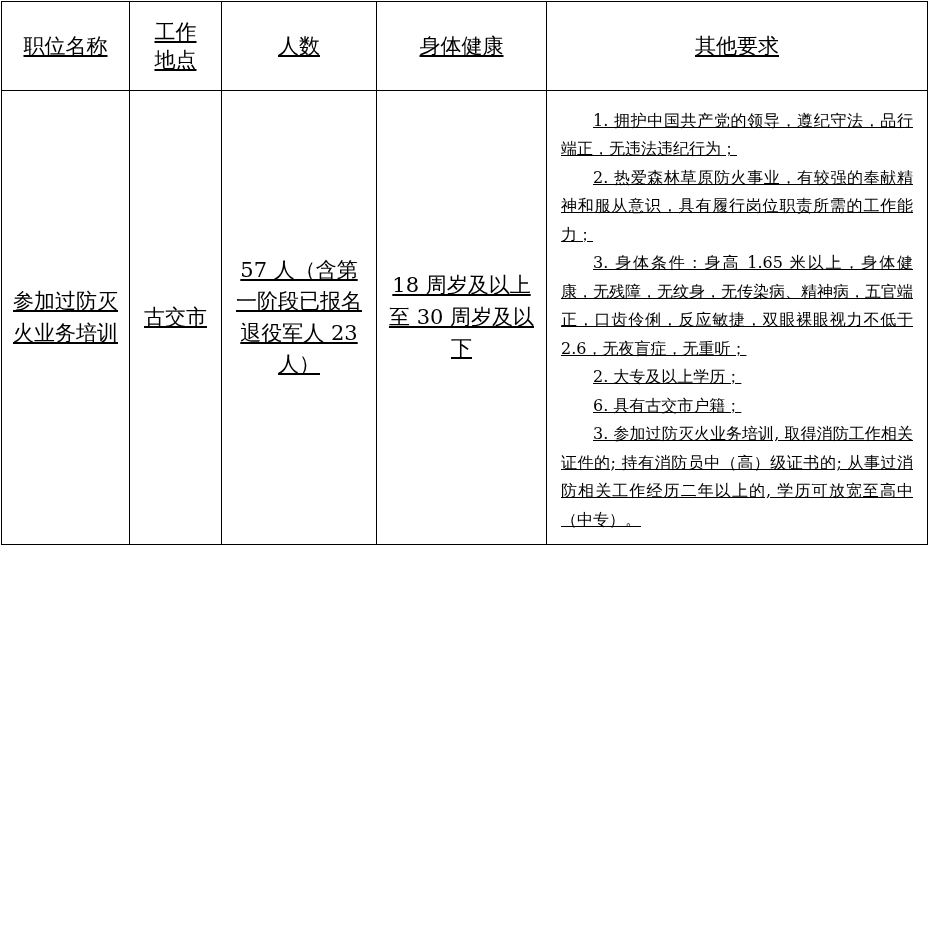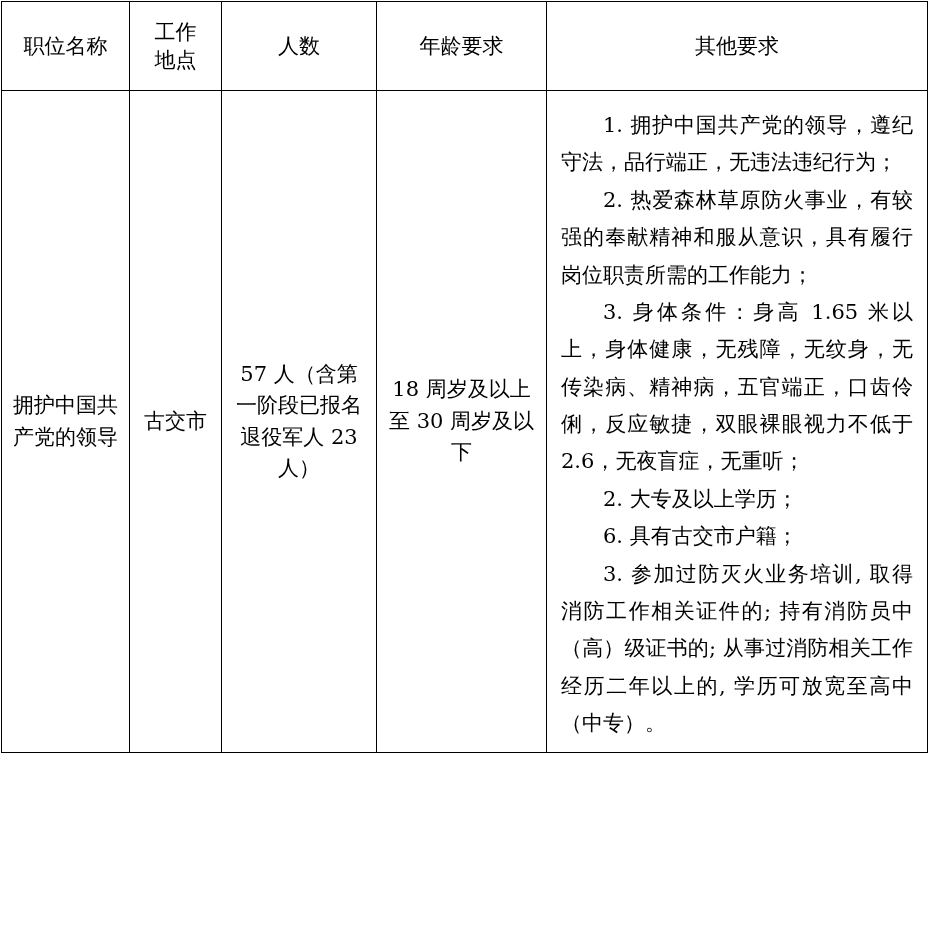--- a/index.html
+++ b/index.html
@@ -17,20 +17,21 @@
     width: 930px;
     height: 949px;
     box-sizing: border-box;
     overflow: hidden;
   }
   table.job-table {
     border-collapse: collapse;
     width: 737px;
     margin: 1px 12px 0 1px;
     table-layout: fixed;
+    text-decoration: underline;
   }
   table.job-table th,
   table.job-table td {
     border: 1px solid #000000;
     vertical-align: middle;
     padding: 0;
   }
   
   col.c-title { width: 128px; }
   col.c-place { width: 92px; }
@@ -69,21 +70,21 @@
     text-align: justify;
     text-justify: inter-ideograph;
   }
   td.c-other-cell .other-inner {
     display: block;
     padding: 16px 14px 10px 14px;
   }
   .other-inner p {
     margin: 0;
     text-indent: 2em;
-    font-size: 21px;
+    font-size: 16px;
     line-height: 1.78;
     text-align: justify;
     text-justify: inter-ideograph;
   }
   .other-inner p:last-child { margin-bottom: 0; }
 </style>
 </head>
 <body>
 
 <div class="doc">
@@ -101,31 +102,31 @@
           <span class="hdr-inner">职位名称</span>
         </th>
         <th>
           <span class="hdr-inner">工作</span>
           <span class="hdr-inner">地点</span>
         </th>
         <th>
           <span class="hdr-inner">人数</span>
         </th>
         <th>
-          <span class="hdr-inner">年龄要求</span>
+          <span class="hdr-inner">身体健康</span>
         </th>
         <th>
           <span class="hdr-inner">其他要求</span>
         </th>
       </tr>
     </thead>
     <tbody>
       <tr>
         <td class="cell c-title-cell">
-          <span class="cell-inner">拥护中国共产党的领导</span>
+          <span class="cell-inner">参加过防灭火业务培训</span>
         </td>
         <td class="cell c-place-cell">
           <span class="cell-inner">古交市</span>
         </td>
         <td class="cell c-count-cell">
           <span class="cell-inner">57 人（含第一阶段已报名退役军人 23 人）</span>
         </td>
         <td class="cell c-age-cell">
           <span class="cell-inner">18 周岁及以上至 30 周岁及以下</span>
         </td>

